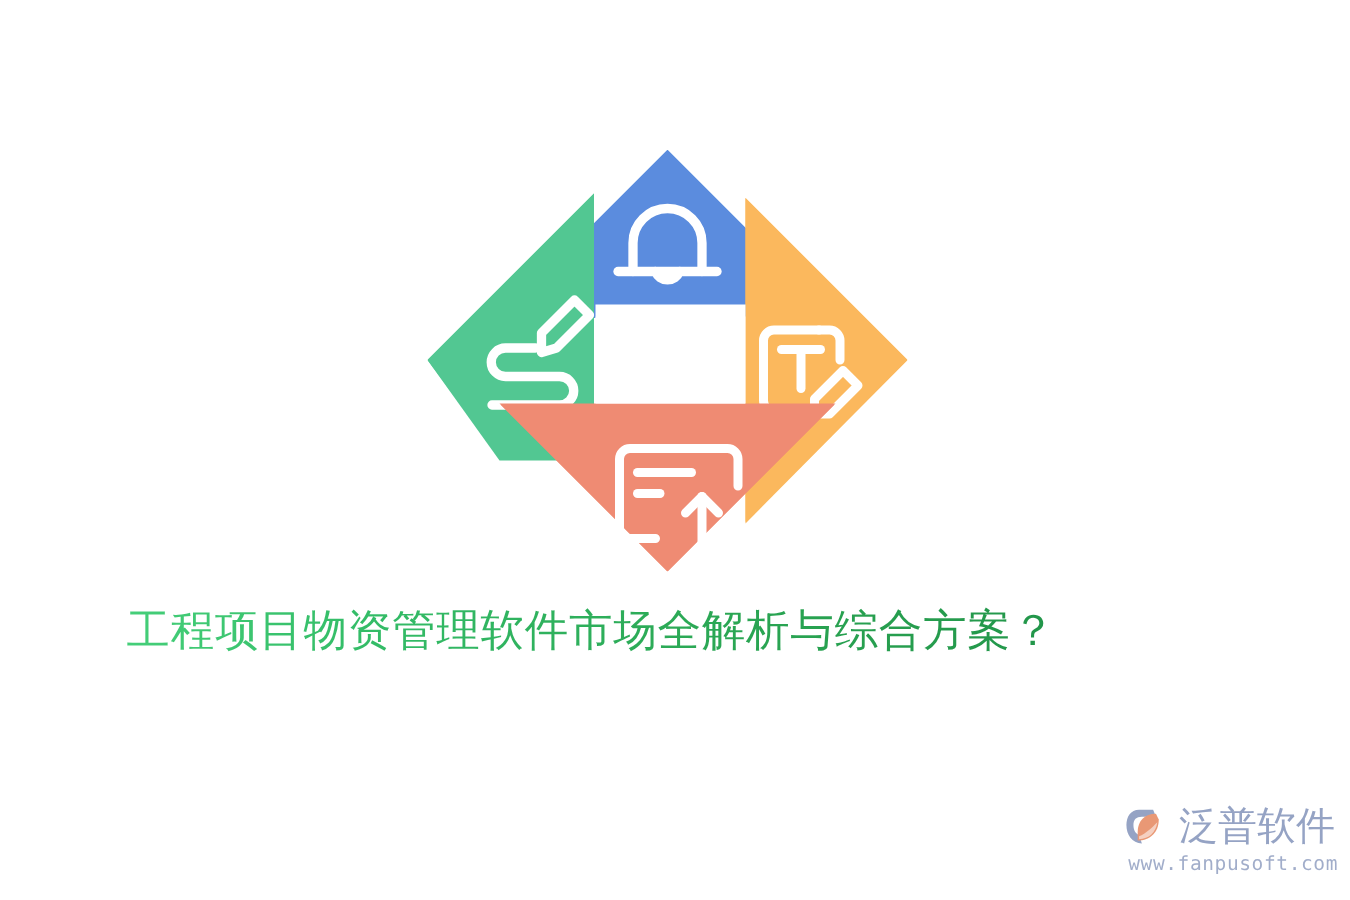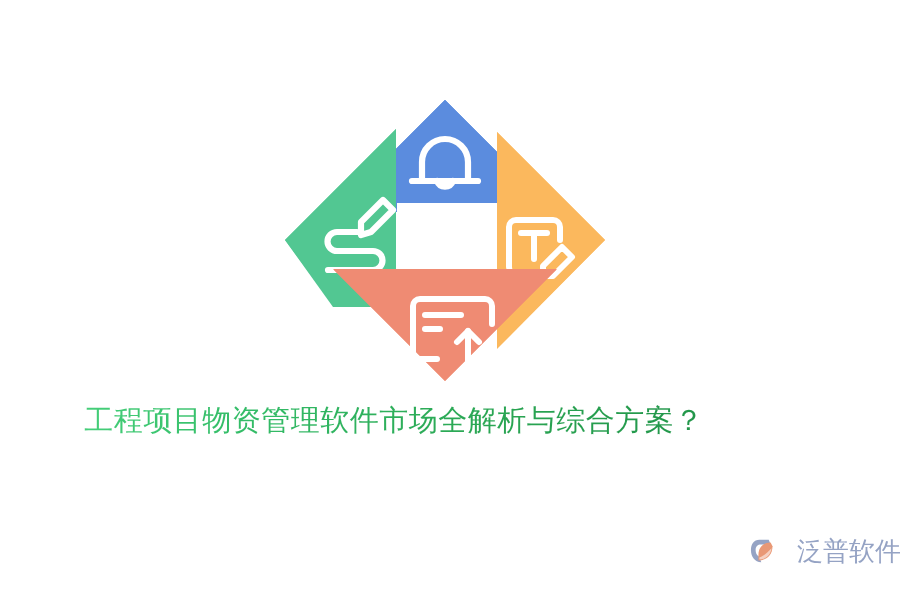--- a/index.html
+++ b/index.html
@@ -53,21 +53,21 @@
     position: absolute;
     right: 8px;
     bottom: 10px;
     width: 142px;
     height: 56px;
     opacity: 0.92;
   }
   #watermark .wm-row {
     display: flex;
     align-items: center;
-    gap: 17px;
+    gap: 6px;
     height: 34px;
   }
   #watermark .wm-mark {
     width: 30px;
     height: 30px;
     flex: 0 0 30px;
   }
   #watermark .wm-name {
     font-size: 26px;
     line-height: 30px;
@@ -156,13 +156,14 @@
 
 <div id="watermark">
   <div class="wm-row">
     <svg class="wm-mark" viewBox="0 0 32 32" xmlns="http://www.w3.org/2000/svg">
       <path d="M20 4 L10 4 C4 4 1 9 1 15 C1 22 5 28 12 28 L10 22 C7 21 6 18 6 15 C6 11 8 9 12 9 L22 9 Z" fill="#8D9CC0"></path>
       <path d="M22 7 C14 7 9 12 9 20 L9 26 C18 26 24 20 24 11 Z" fill="#E8906A"></path>
       <path d="M10 25 C17 25 22 20 23 13 C19 17 15 21 10 23 Z" fill="#FFFFFF" opacity="0.55"></path>
     </svg>
     <div class="wm-name">泛普软件</div>
   </div>
+  <div class="wm-url">www.fanpusoft.com</div>
 </div>
 
 </body></html>

